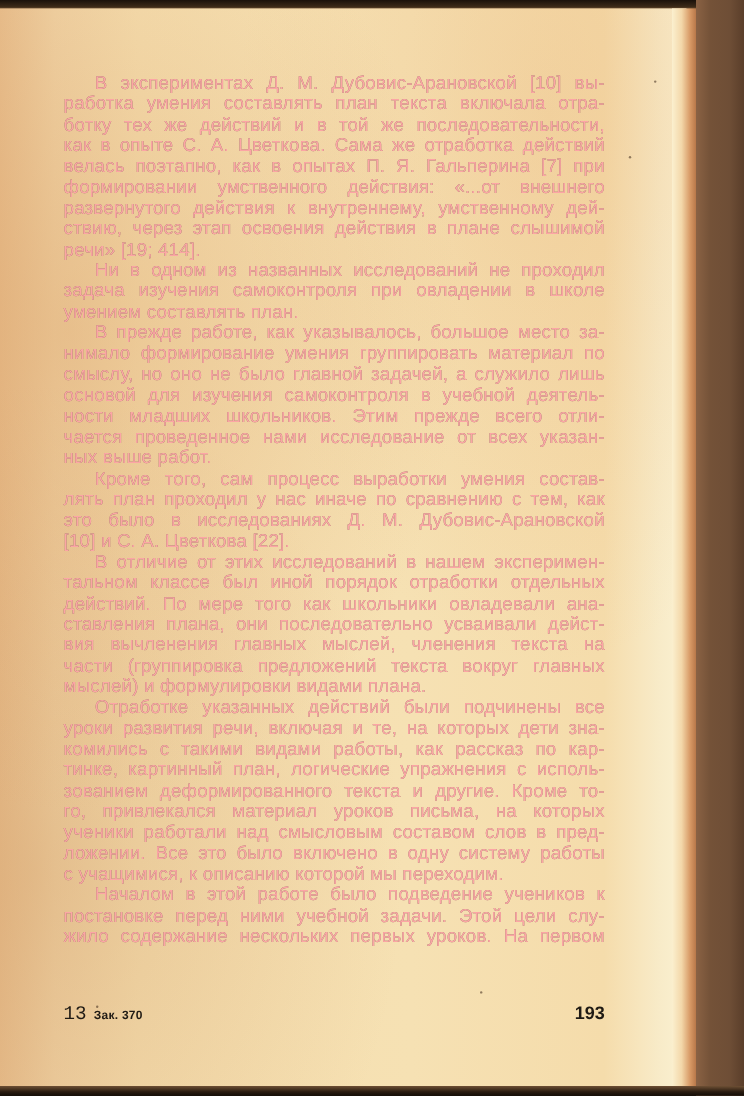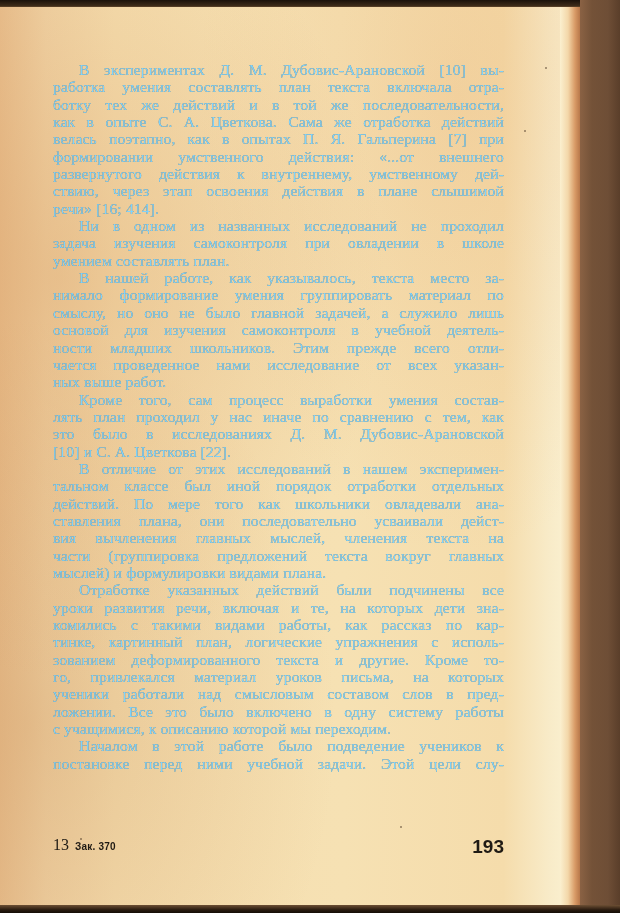--- a/index.html
+++ b/index.html
@@ -46,22 +46,22 @@
       position: absolute;
       left: 0; top: 905px;
       width: 620px; height: 8px;
       background: linear-gradient(180deg, #6d4f34 0%, #2a1c10 60%, #140d07 100%);
     }
     .text-block {
       position: absolute;
       left: 53px;
       top: 61px;
       width: 451px;
-      color: #7dd3fc;
-      font-family: Liberation Serif, serif;
+      color: #fca5a5;
+      font-family: Liberation Sans, sans-serif;
       font-size: 15.6px;
       line-height: 17.35px;
       letter-spacing: 0.15px;
       text-shadow: 0 0 0.4px rgba(30,25,20,0.6);
     }
     .line {
       display: block;
       white-space: nowrap;
       text-align: justify;
       text-align-last: justify;
@@ -82,34 +82,34 @@
       color: #1f1a14;
       font-family: "Liberation Sans", sans-serif;
     }
     .signature {
       position: absolute;
       left: 0; top: 0;
       font-size: 14px;
       font-weight: bold;
     }
     .signature .sig-num {
-      font-family: Liberation Serif, serif;
+      font-family: Liberation Mono, monospace;
       font-size: 16px;
       font-weight: normal;
       margin-right: 6px;
     }
     .signature .sig-order {
       font-size: 10px;
       font-weight: bold;
       letter-spacing: 0.2px;
     }
     .page-number {
       position: absolute;
       right: 0; top: 0;
-      font-size: 19px;
+      font-size: 15px;
       font-weight: bold;
     }
     .speck {
       position: absolute;
       width: 2px; height: 2px;
       background: rgba(60,40,25,0.55);
       border-radius: 50%;
     }
   </style>
 </head>
@@ -131,31 +131,31 @@
 
   <div>
     <span class="line indent">В экспериментах Д. М. Дубовис-Арановской [10] вы-</span>
     <span class="line">работка умения составлять план текста включала отра-</span>
     <span class="line">ботку тех же действий и в той же  последовательности,</span>
     <span class="line">как в опыте С. А. Цветкова. Сама же отработка действий</span>
     <span class="line">велась поэтапно, как в опытах П. Я. Гальперина [7] при</span>
     <span class="line">формировании  умственного  действия:  «...от  внешнего</span>
     <span class="line">развернутого действия к внутреннему, умственному дей-</span>
     <span class="line">ствию, через этап освоения действия в плане слышимой</span>
-    <span class="line last">речи» [16; 414].</span>
+    <span class="line last">речи» [19; 414].</span>
   </div>
 
   <div>
     <span class="line indent">Ни в одном из названных исследований не проходил</span>
     <span class="line">задача изучения самоконтроля при овладении в школе</span>
     <span class="line last">умением составлять план.</span>
   </div>
 
   <div>
-    <span class="line indent">В нашей работе, как указывалось, текста место за-</span>
+    <span class="line indent">В прежде работе, как указывалось, большое место за-</span>
     <span class="line">нимало формирование умения группировать материал по</span>
     <span class="line">смыслу, но оно не было главной задачей, а служило лишь</span>
     <span class="line">основой для изучения самоконтроля в учебной деятель-</span>
     <span class="line">ности младших школьников. Этим  прежде всего отли-</span>
     <span class="line">чается проведенное нами исследование от всех  указан-</span>
     <span class="line last">ных выше  работ.</span>
   </div>
 
   <div>
     <span class="line indent">Кроме того, сам процесс выработки  умения состав-</span>
@@ -182,20 +182,21 @@
     <span class="line">зованием деформированного текста и другие. Кроме то-</span>
     <span class="line">го, привлекался материал  уроков  письма, на которых</span>
     <span class="line">ученики работали над смысловым составом слов в пред-</span>
     <span class="line">ложении. Все это было включено в одну систему работы</span>
     <span class="line last">с учащимися, к описанию которой мы переходим.</span>
   </div>
 
   <div>
     <span class="line indent">Началом в этой работе было подведение учеников к</span>
     <span class="line">постановке перед ними учебной задачи. Этой цели слу-</span>
+    <span class="line">жило содержание нескольких первых уроков. На первом</span>
   </div>
 </div>
 
 <div class="footer">
   <div class="signature">
     <span class="sig-num">13</span><span class="sig-order">Зак. 370</span>
   </div>
   <div class="page-number">193</div>
 </div>
 

